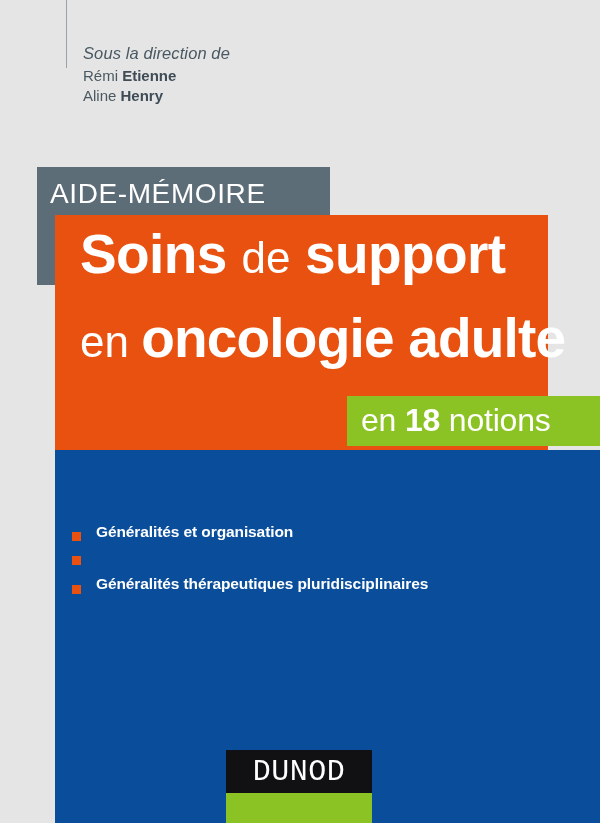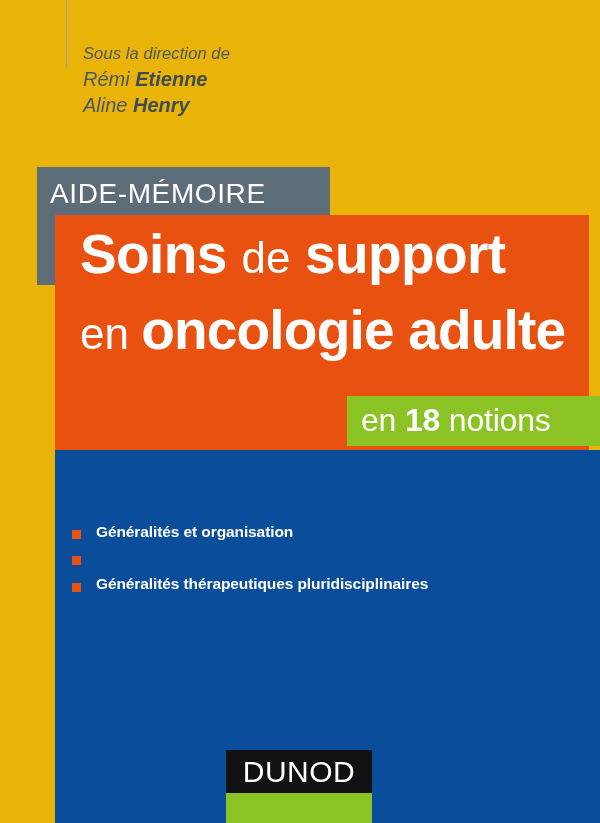--- a/index.html
+++ b/index.html
@@ -10,21 +10,21 @@
   body {
     width: 600px;
     height: 823px;
     font-family: "Liberation Sans", sans-serif;
     overflow: hidden;
   }
   #cover {
     position: relative;
     width: 600px;
     height: 823px;
-    background: #eab308;
+    background: #e5e5e5;
     overflow: hidden;
   }
 
   
   #rule {
     position: absolute;
     left: 66px;
     top: 0px;
     width: 1px;
     height: 68px;
@@ -43,26 +43,25 @@
   #authors .line-dir {
     font-size: 16.5px;
     font-style: italic;
     font-weight: 400;
     letter-spacing: 0.1px;
     color: #4a5862;
     display: block;
     margin-bottom: 2px;
   }
   #authors .auth {
-    font-size: 20px;
+    font-size: 15px;
     font-weight: 400;
     color: #4a5862;
     display: block;
     white-space: nowrap;
-    font-style: italic;
   }
   #authors .auth b {
     font-weight: 700;
     color: #3f4c56;
   }
 
   
   #greyband {
     position: absolute;
     left: 37px;
@@ -81,42 +80,42 @@
     font-weight: 400;
     letter-spacing: 0.6px;
     white-space: nowrap;
   }
 
   
   #orangeblock {
     position: absolute;
     left: 55px;
     top: 215px;
-    width: 534px;
+    width: 493px;
     height: 235px;
     background: #e8510f;
     z-index: 2;
   }
   #title {
     position: absolute;
     left: 25px;
     top: 11px;
     width: 520px;
     color: #ffffff;
   }
   #title .tline {
     display: block;
     white-space: nowrap;
     line-height: 1.02;
     font-weight: 700;
     font-size: 55px;
     letter-spacing: -0.6px;
   }
   #title .tline.l2 {
-    margin-top: 20px;
+    margin-top: 28px;
     letter-spacing: -0.8px;
   }
   #title .lt {
     font-weight: 400;
     font-size: 44px;
     letter-spacing: 0px;
   }
 
   
   #greenband {
@@ -155,21 +154,21 @@
 
   
   #bullets {
     position: absolute;
     left: 17px;
     top: 72px;
     width: 520px;
   }
   #bullets .bitem {
     display: flex;
-    align-items: center;
+    align-items: flex-end;
     margin-bottom: 9px;
   }
   #bullets .bullet {
     width: 9px;
     height: 9px;
     background: #e8510f;
     flex: 0 0 auto;
     margin-top: 6px;
     margin-right: 15px;
   }
@@ -204,21 +203,21 @@
     top: 0;
     width: 146px;
     height: 43px;
     display: flex;
     align-items: center;
     justify-content: center;
     color: #ffffff;
     font-size: 30px;
     font-weight: 400;
     letter-spacing: 0.5px;
-    font-family: Liberation Sans, sans-serif;
+    font-family: Liberation Mono, monospace;
   }
   #logo .greenbar {
     position: absolute;
     left: 0;
     top: 43px;
     width: 146px;
     height: 30px;
     background: #8cc324;
   }
 </style>

